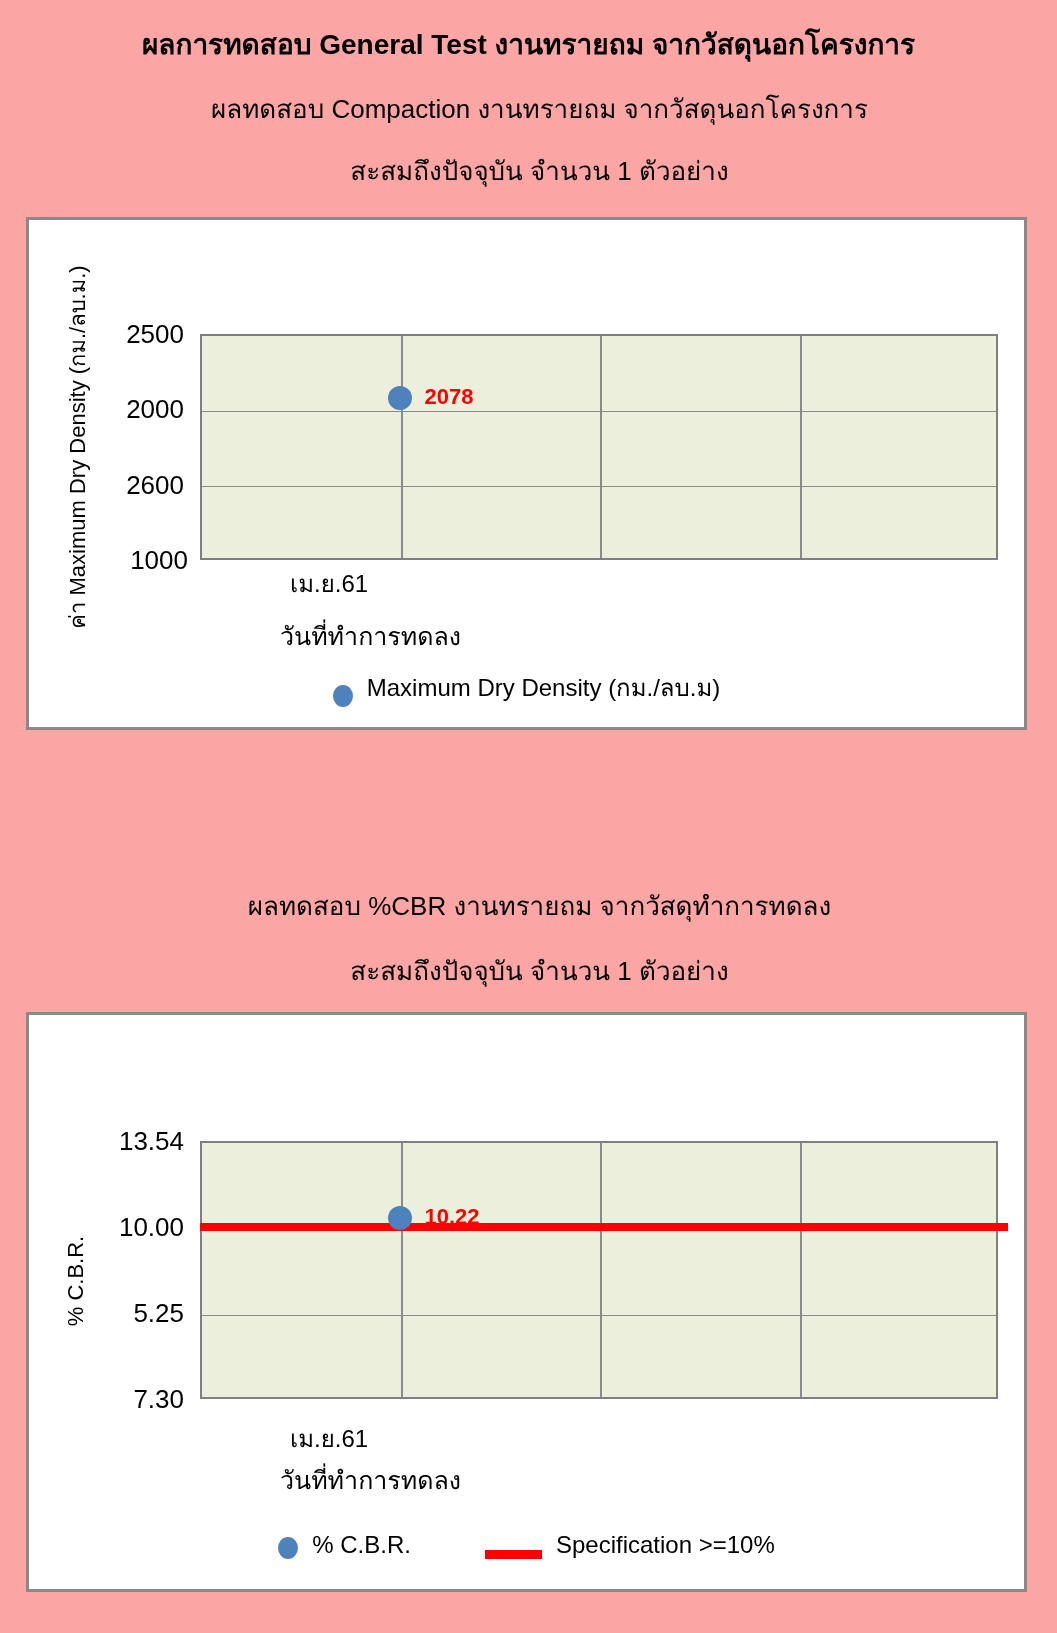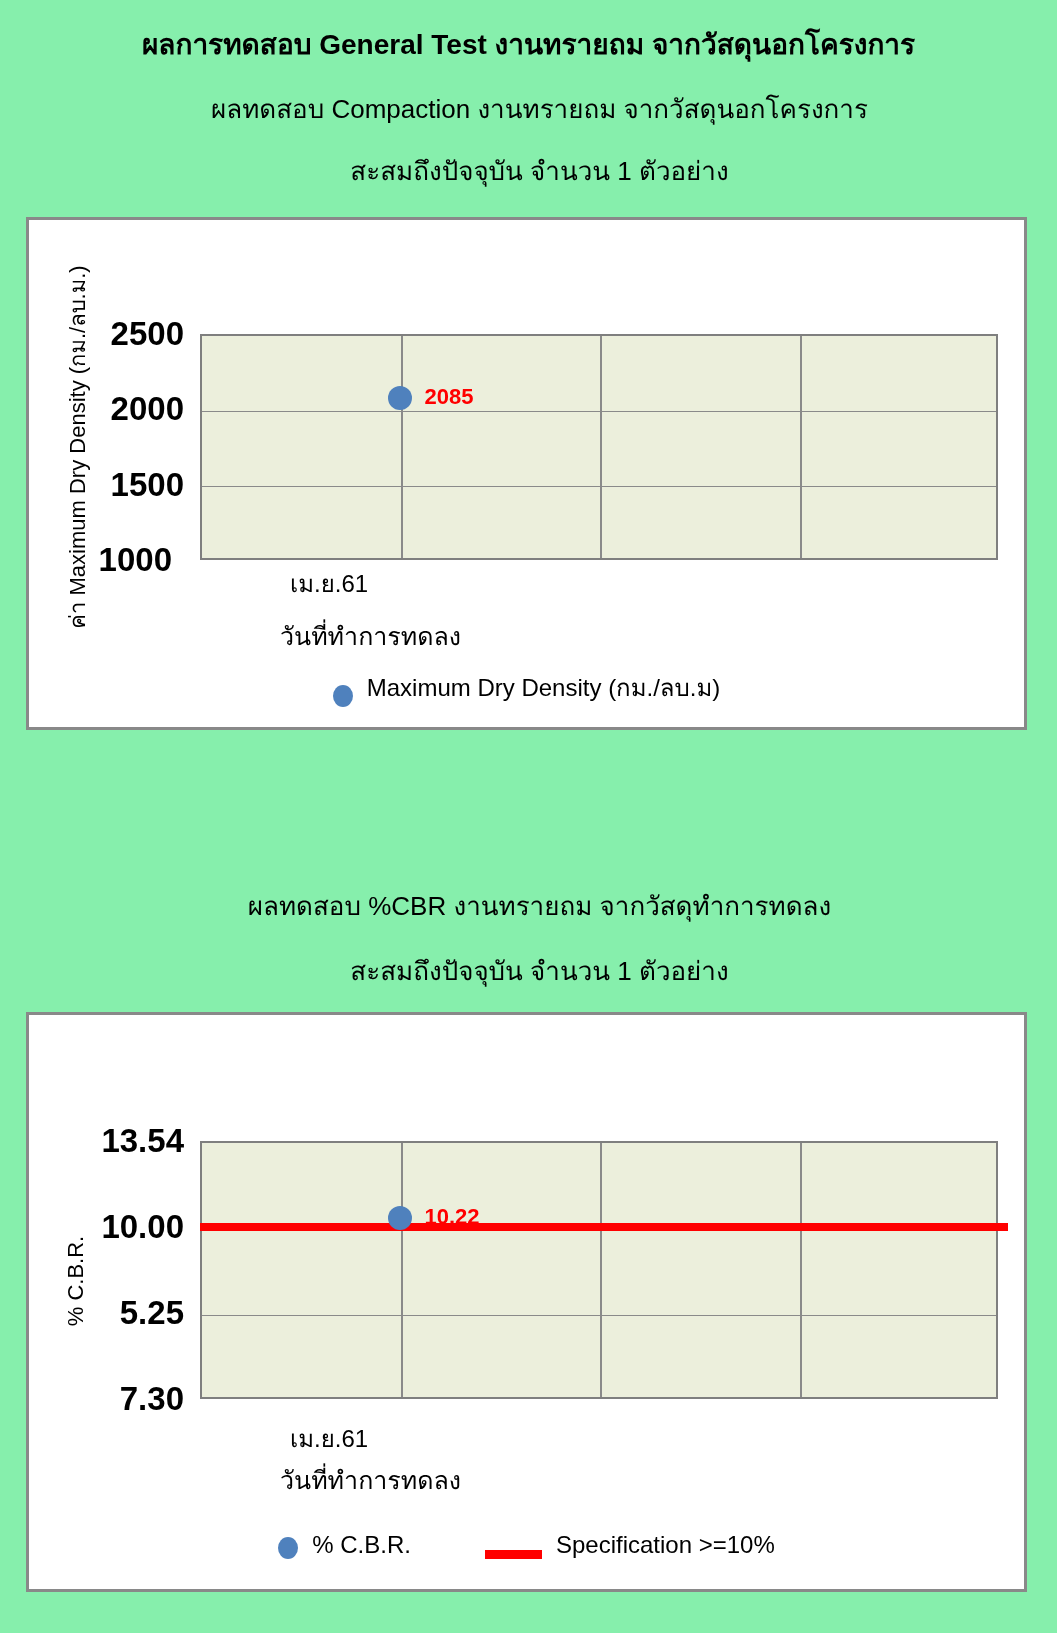--- a/index.html
+++ b/index.html
@@ -1,28 +1,28 @@
 <!DOCTYPE html>
 <html><head>
 <meta charset="utf-8">
 <style>
   html,body{margin:0;padding:0;background:#ffffff;}
   body{font-family:"Liberation Sans", sans-serif; color:#000;}
-  .page{position:relative;width:1057px;height:1633px;background:#86efac;overflow:hidden;}
+  .page{position:relative;width:1057px;height:1633px;background:#fca5a5;overflow:hidden;}
   .title{position:absolute;left:0;width:1057px;text-align:center;}
   .title.main{font-weight:bold;font-size:28px;}
   .title.sub{font-size:26px;padding-left:11px;}
   .chart-box{position:absolute;left:26px;width:1001px;background:#fff;border:3px solid #898989;box-sizing:border-box;}
   .plot{position:absolute;background:#ECEFDC;border:2px solid #7F7F7F;box-sizing:border-box;}
   .gridline-h{position:absolute;left:0;width:100%;height:1px;background:#8A8A8A;}
   .gridline-v{position:absolute;top:0;height:100%;width:2px;background:#8A8A8A;}
   .spec-line{position:absolute;height:8px;background:#FF0000;z-index:2;}
   .data-point{position:absolute;width:24px;height:24px;border-radius:50%;z-index:3;}
   .point-label{position:absolute;font-size:22px;font-weight:bold;z-index:4;white-space:nowrap;}
-  .ytick{position:absolute;width:115px;text-align:right;font-size:33px;line-height:30px;font-weight:bold;}
+  .ytick{position:absolute;width:115px;text-align:right;font-size:26px;line-height:30px;}
   .xtick{position:absolute;width:220px;text-align:left;font-size:24px;line-height:32px;}
   .axis-title-x{position:absolute;width:500px;text-align:left;font-size:25px;line-height:32px;}
   .axis-title-y{position:absolute;width:430px;height:32px;text-align:center;font-size:22px;line-height:32px;transform:rotate(-90deg);white-space:nowrap;}
   .legend{position:absolute;left:0;width:100%;display:flex;justify-content:center;align-items:flex-end;gap:14px;font-size:24px;}
   .legend .dot{width:20px;height:22px;border-radius:50%;flex:0 0 auto;}
   .legend .line-sample{width:57px;height:9px;flex:0 0 auto;}
   .legend .spacer{width:46px;flex:0 0 auto;}
   .legend span{white-space:nowrap;}
 </style>
 </head>
@@ -44,24 +44,24 @@
         <div class="gridline-v" style="left: 597.5px;"></div>
       </div>
     <div class="xtick" style="left:261px;top:348px;">เม.ย.61</div>
     <div class="axis-title-x" style="left:251px;top:400px;">วันที่ทำการทดลง</div>
     <div class="legend" style="top:448px;">
       <span class="dot" style="background:#4F81BD;"></span>
       <span>Maximum Dry Density (กม./ลบ.ม)</span>
     </div>
   <div class="ytick" style="left: 40px; top: 99px;">2500</div>
       <div class="ytick" style="left: 40px; top: 174.333px;">2000</div>
-      <div class="ytick" style="left: 40px; top: 249.667px;">1500</div>
-      <div class="ytick" style="left: 28px; top: 325px;">1000</div>
+      <div class="ytick" style="left: 40px; top: 249.667px;">2600</div>
+      <div class="ytick" style="left: 44px; top: 325px;">1000</div>
       <div class="data-point" style="background: rgb(79, 129, 189); left: 358.5px; top: 165.732px;"></div>
-      <div class="point-label" style="color: rgb(255, 0, 0); left: 395.5px; top: 163.732px;">2085</div>
+      <div class="point-label" style="color: rgb(255, 0, 0); left: 395.5px; top: 163.732px;">2078</div>
     </div>
 
   <div class="title sub" style="top:885px;">ผลทดสอบ %CBR งานทรายถม จากวัสดุทำการทดลง</div>
   <div class="title sub" style="top:950px;">สะสมถึงปัจจุบัน จำนวน 1 ตัวอย่าง</div>
 
   <div class="chart-box chart" style="top:1012px;height:580px;">
     <div class="axis-title-y" style="left:-168px;top:250px;">% C.B.R.</div>
     <div class="plot" style="left:171px;top:126px;width:798px;height:258px;">
         <div class="gridline-h" style="top: 85.5px;"></div>
         <div class="gridline-h" style="top: 171.5px;"></div>

